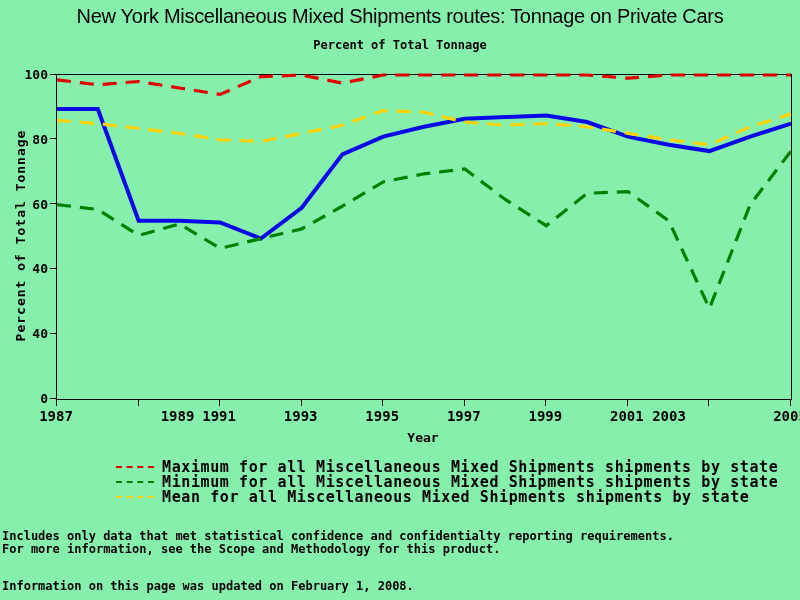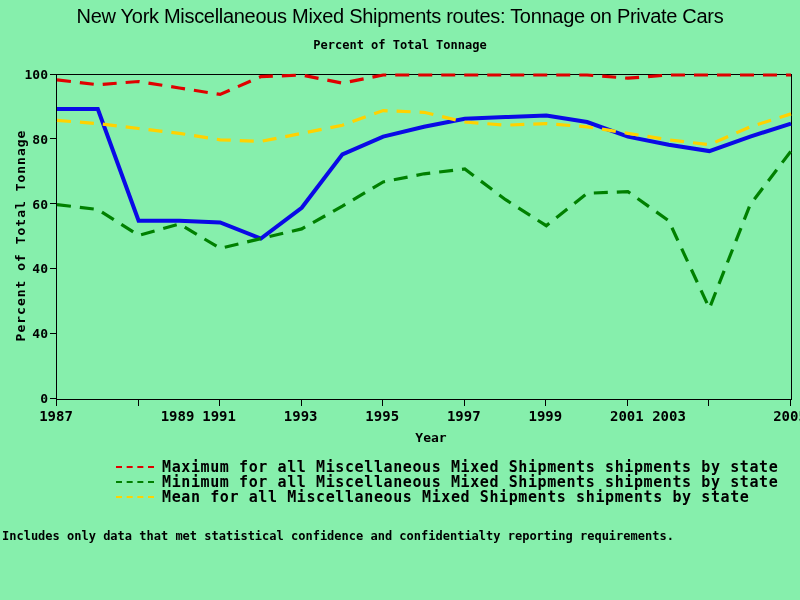--- a/index.html
+++ b/index.html
@@ -15,21 +15,21 @@
   #plot svg{position:absolute;left:0;top:0;overflow:visible;}
   .ytick{position:absolute;width:6px;height:1px;background:#000;left:50px;}
   .ytick-label{position:absolute;width:40px;text-align:right;left:8px;
                font-size:13px;font-weight:bold;transform:translateY(-50%);}
   .xtick{position:absolute;width:1px;height:7px;background:#000;top:399px;}
   .xtick-label{position:absolute;top:408px;font-size:14px;font-weight:bold;
                transform:translateX(-50%);white-space:nowrap;}
   .ylabel{position:absolute;left:-90px;top:228px;width:220px;text-align:center;
           font-size:13px;font-weight:bold;transform:rotate(-90deg);
           transform-origin:center;letter-spacing:1px;white-space:nowrap;}
-  .xlabel{position:absolute;top:430px;left:64px;width:734px;text-align:center;
+  .xlabel{position:absolute;top:430px;left:56px;width:734px;text-align:center;
           font-size:13px;font-weight:bold;}
   #legend{position:absolute;left:116px;top:459px;}
   .legend-row{height:15px;display:flex;align-items:center;white-space:nowrap;}
   .legend-swatch{display:inline-block;width:38px;height:0;margin-right:8px;
                  border-top-width:2px;}
   .legend-label{font-size:15px;font-weight:bold;letter-spacing:0.6px;}
   #footer{position:absolute;left:2px;top:530px;width:796px;
           font-size:12px;font-weight:bold;line-height:13px;white-space:nowrap;}
   .footer-line3{margin-top:24px;}
 </style>
@@ -100,14 +100,16 @@
         <span class="legend-label">Minimum for all Miscellaneous Mixed Shipments shipments by state</span>
       </div>
       <div class="legend-row">
         <span class="legend-swatch" style="border-top-style: dashed; border-top-color: rgb(255, 210, 0);"></span>
         <span class="legend-label">Mean for all Miscellaneous Mixed Shipments shipments by state</span>
       </div>
     </div>
 
   <div id="footer">
     <div>Includes only data that met statistical confidence and confidentialty reporting requirements.</div>
+    <div>For more information, see the Scope and Methodology for this product.</div>
+    <div class="footer-line3">Information on this page was updated on February 1, 2008.</div>
   </div>
 </div>
 
 </body></html>

